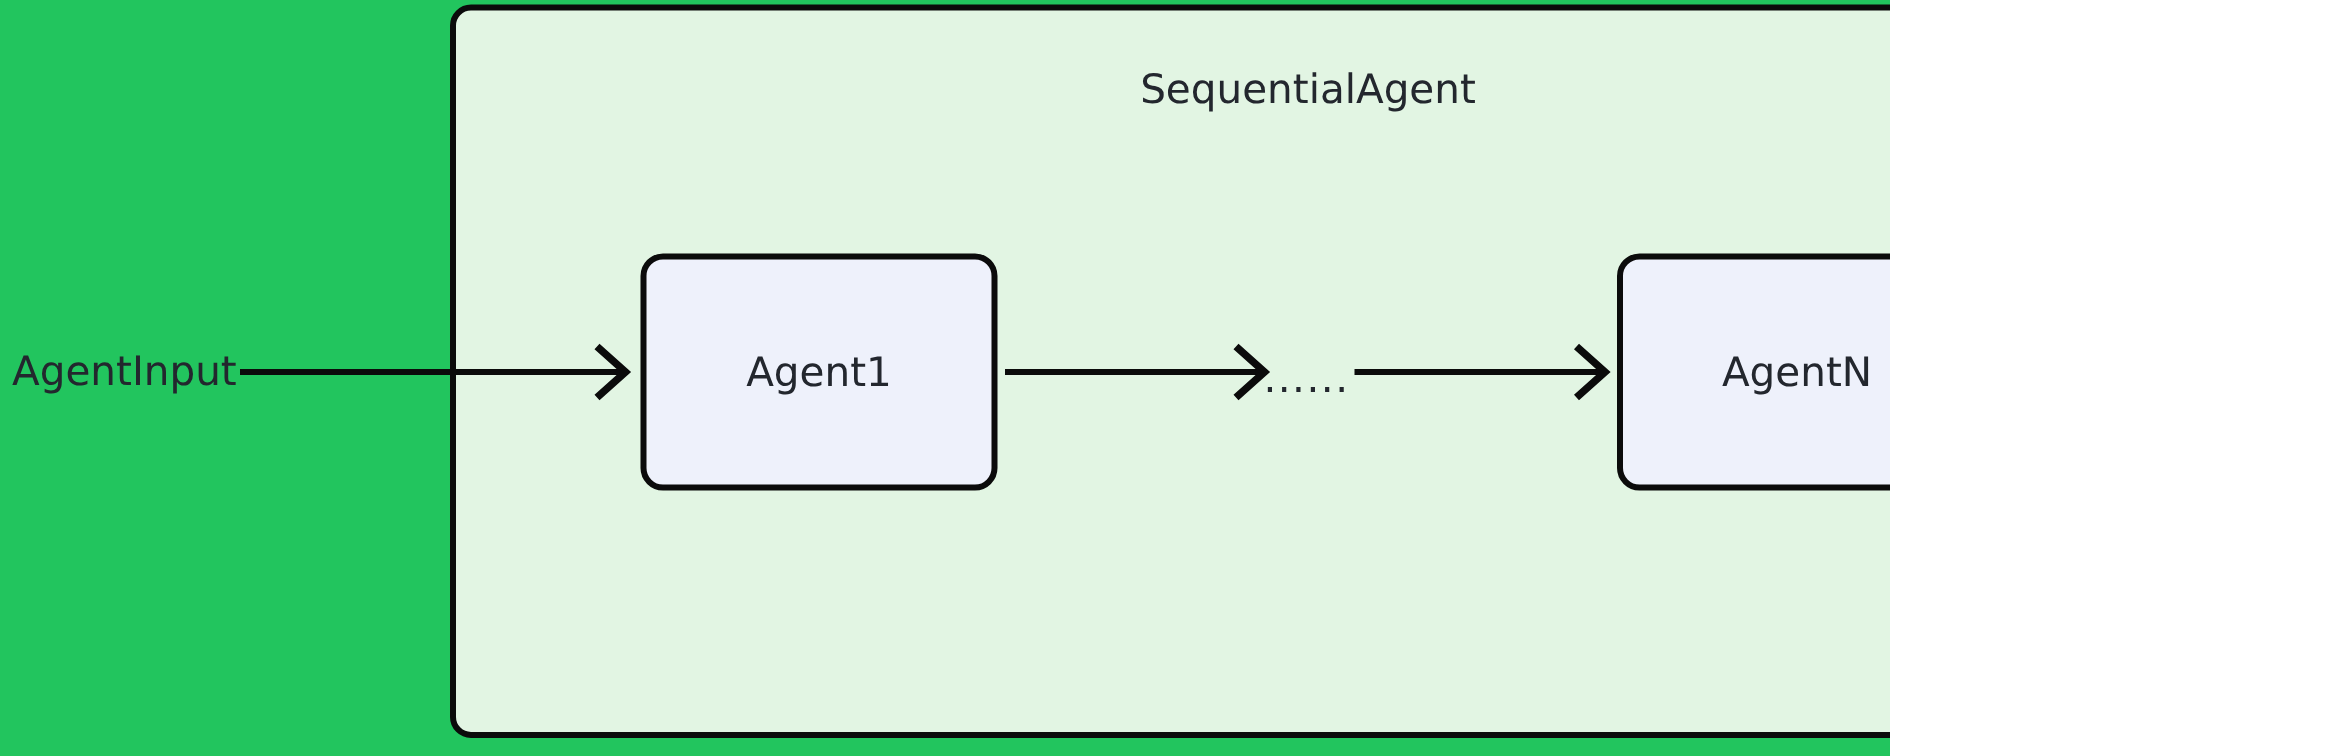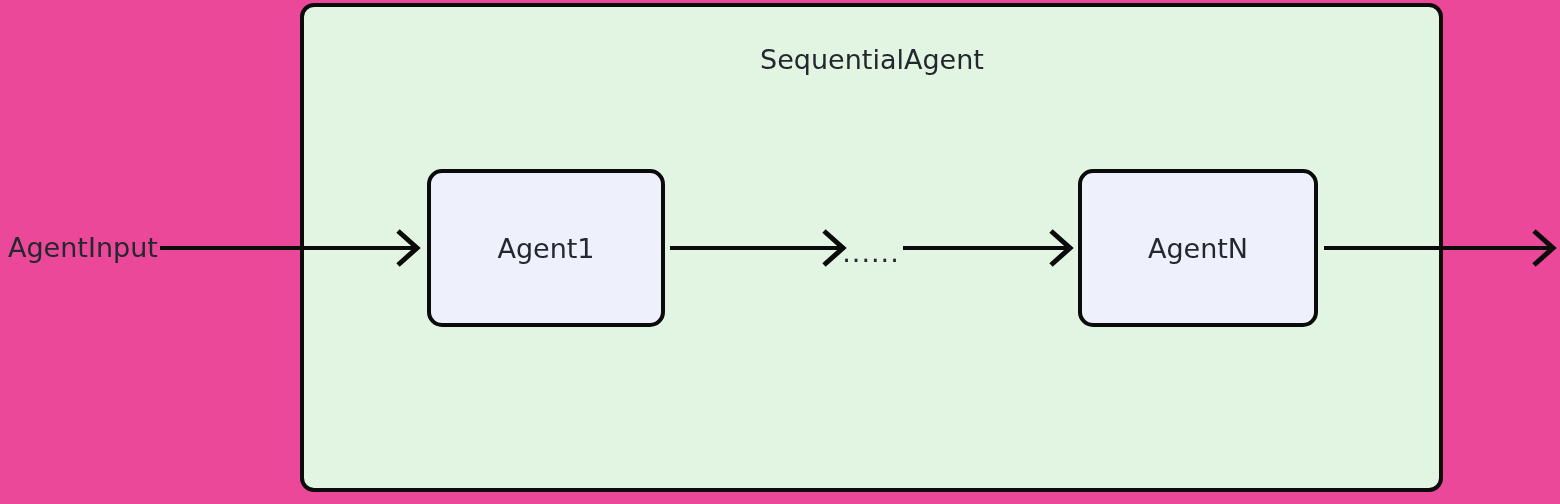--- a/index.html
+++ b/index.html
@@ -5,23 +5,23 @@
   html, body {
     margin: 0;
     padding: 0;
     background: #ffffff;
   }
   body {
     font-family: "DejaVu Sans", sans-serif;
   }
   #canvas {
     position: relative;
-    width: 1560px;
+    width: 1260px;
     height: 504px;
-    background: #ec4899;
+    background: #22c55e;
     overflow: hidden;
   }
   #diagram-svg {
     position: absolute;
     left: 0;
     top: 0;
     width: 1560px;
     height: 504px;
     display: block;
   }

